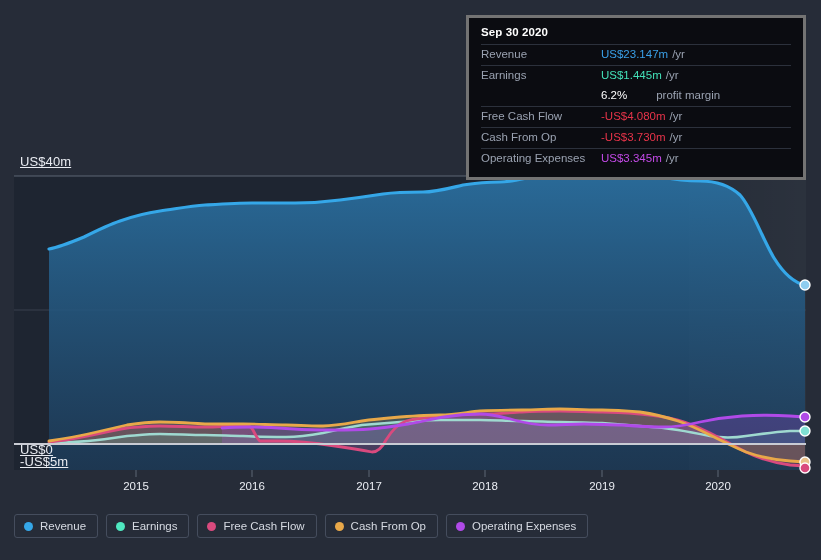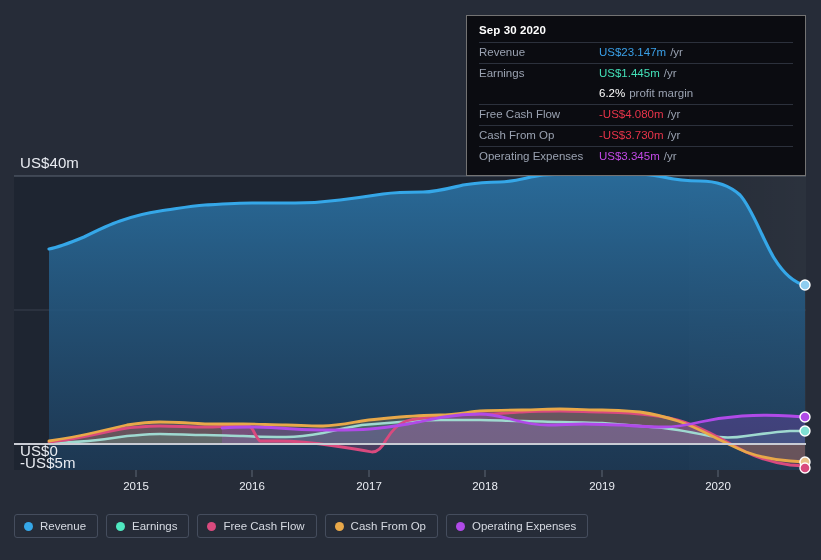--- a/index.html
+++ b/index.html
@@ -32,24 +32,25 @@
     top: 0;
     width: 821px;
     height: 500px;
     display: block;
   }
 
   
   .axis-label {
     position: absolute;
     color: #e9ecf2;
-    font-size: 15px;
+    font-size: 13px;
     letter-spacing: .1px;
     white-space: nowrap;
     pointer-events: none;
+    text-decoration: underline;
   }
   .y-lab-40 { left: 20px; top: 154px; }
   .y-lab-0  { left: 20px; top: 422px; margin-top: 20px; }
   .y-lab-n5 { left: 20px; top: 454px; }
 
   .x-labels {
     position: absolute;
     left: 0;
     top: 480px;
     width: 700px;
@@ -63,21 +64,21 @@
     white-space: nowrap;
   }
 
   
   .tooltip {
     position: absolute;
     left: 466px;
     top: 15px;
     width: 340px;
     background: #0b0c11;
-    border: 1px solid #737373;
+    border: 3px solid #737373;
     box-sizing: border-box;
     padding: 7px 12px 8px 12px;
     font-size: 11.5px;
   }
   .tt-date {
     color: #ffffff;
     font-weight: bold;
     font-size: 11.5px;
     padding: 1px 0 6px 0;
     letter-spacing: .1px;
@@ -101,21 +102,21 @@
     font-weight: normal;
     white-space: nowrap;
   }
   .tt-unit {
     color: #9aa2b1;
     font-weight: normal;
     margin-left: 4px;
     white-space: nowrap;
     text-align: right;
   }
-  .tt-sub { padding-left: 120px; }
+  .tt-sub { padding-left: 120px; gap: 25px; }
 
   
   .legend {
     position: absolute;
     left: 14px;
     top: 514px;
     display: flex;
     gap: 8px;
   }
   .legend-item {

